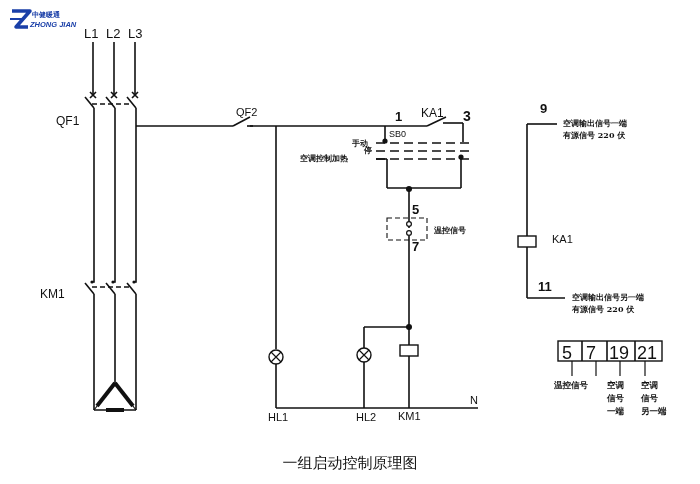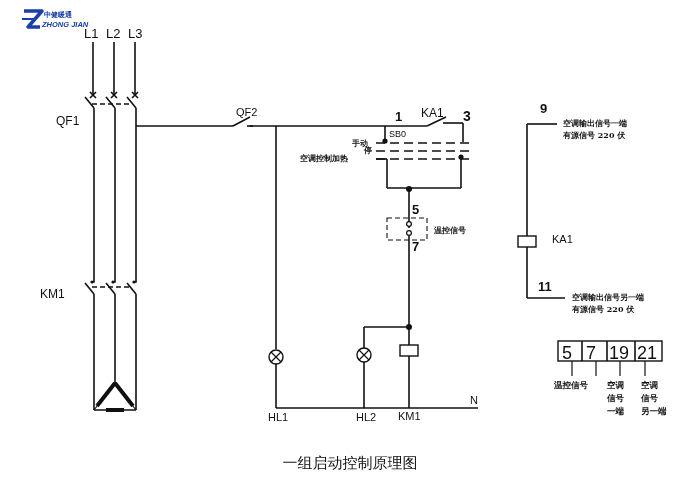--- a/index.html
+++ b/index.html
@@ -6,21 +6,21 @@
   body { width:700px; height:484px; position:relative; overflow:hidden; font-family:"Liberation Sans", sans-serif; }
   #diagram { position:absolute; left:0; top:0; }
   .lbl { font-family:"Liberation Sans", sans-serif; fill:#111; }
   .cn { font-family:"DejaVu Serif", serif; fill:#111; font-weight:bold; }
   .num { font-family:"Liberation Sans", sans-serif; font-weight:bold; fill:#111; }
   .w { stroke:#111; stroke-width:1.6; fill:none; }
   .wt { stroke:#111; stroke-width:1.2; fill:none; }
   .dash { stroke:#111; stroke-width:1.4; fill:none; stroke-dasharray:9 5; }
   .box-dash { stroke:#111; stroke-width:1.1; fill:none; stroke-dasharray:5 3; }
   .dot { fill:#111; }
-  #logo { position:absolute; left:20px; top:8px; width:70px; height:22px; }
+  #logo { position:absolute; left:8px; top:8px; width:70px; height:22px; }
 </style>
 </head>
 <body>
 
 <div id="logo">
   <svg width="70" height="22" viewBox="0 0 70 22">
     <path d="M4 3 H22 L8 19 H20" stroke="#1a3fa8" stroke-width="3.5" fill="none" stroke-linejoin="round"></path>
     <path d="M2 11 H14" stroke="#1a3fa8" stroke-width="2" fill="none"></path>
     <text x="24" y="9" font-size="7" fill="#1a3fa8" font-family="DejaVu Sans, sans-serif" font-weight="bold">中健暖通</text>
     <text x="22" y="19" font-size="7.5" fill="#1a3fa8" font-family="Liberation Sans, sans-serif" font-weight="bold" font-style="italic">ZHONG JIAN</text>

